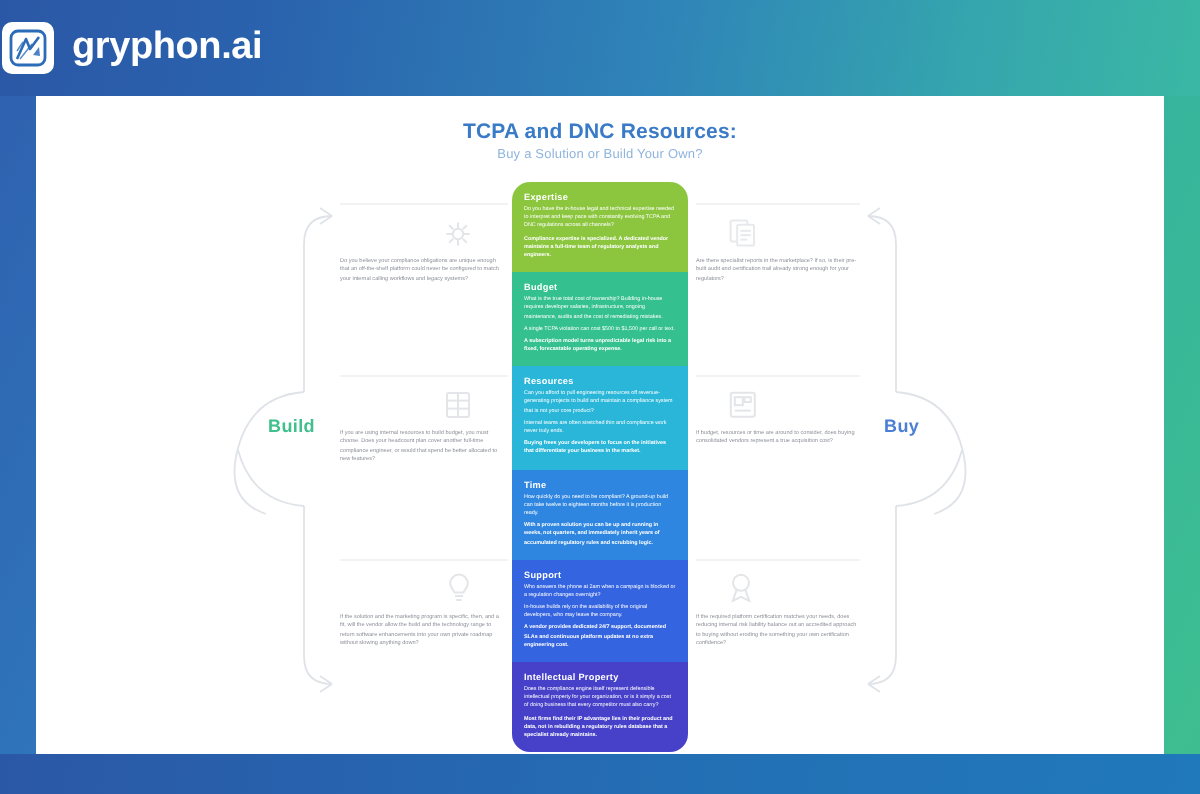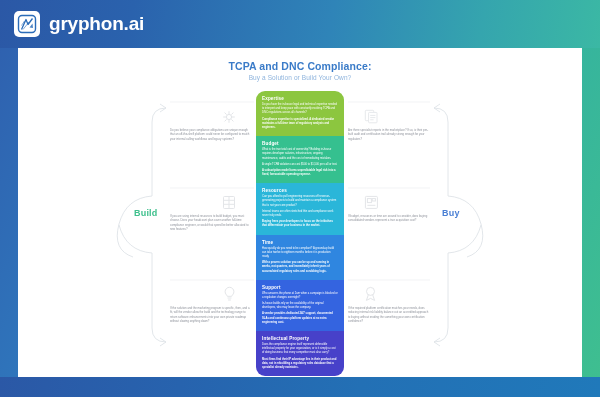--- a/index.html
+++ b/index.html
@@ -17,21 +17,21 @@
     background: linear-gradient(115deg, #2f5fae 0%, #2f78bd 28%, #2f9dbd 52%, #35b39f 74%, #3fbf8f 100%);
     overflow: hidden;
   }
 
   
   #header {
     position: absolute; left: 0; top: 0;
     width: 600px; height: 48px;
     background: linear-gradient(100deg, #2b58a6 0%, #2a62ad 22%, #2f84b8 55%, #35a5ae 80%, #3bb8a4 100%);
     display: flex; align-items: center;
-    padding-left: 14px;
+    padding-left: 1px;
   }
   #logo-mark {
     width: 26px; height: 26px;
     border-radius: 5px;
     background: #ffffff;
     display: flex; align-items: center; justify-content: center;
     flex: 0 0 auto;
   }
   #logo-mark svg { display: block; }
   #logo-text {
@@ -145,21 +145,21 @@
         <path d="M4.5 11.5 L7.5 7 M6 15.5 L12 8" stroke="#2b6cb8" stroke-width="0.8" opacity="0.75"></path>
         <path d="M12.5 13.5 L15.5 9.5 L16 14 Z" fill="#2b6cb8" opacity="0.85"></path>
       </svg>
     </div>
     <div id="logo-text">gryphon.ai</div>
   </div>
 
   <div id="canvas">
 
     <div id="title-wrap">
-      <div id="main-title">TCPA and DNC Compliance:</div>
+      <div id="main-title">TCPA and DNC Resources:</div>
       <div id="sub-title">Buy a Solution or Build Your Own?</div>
     </div>
 
     <svg id="brackets" viewBox="0 0 564 329">
       <g fill="none" stroke="#dfe3e8" stroke-width="0.9">
 
         <path d="M148 60 q-14 0 -14 14 L134 148"></path>
         <path d="M134 205 L134 280 q0 14 14 14"></path>
         <path d="M134 148 q-26 2 -33 28 q-7 26 14 33"></path>
         <path d="M134 205 q-26 -2 -33 -28"></path>

